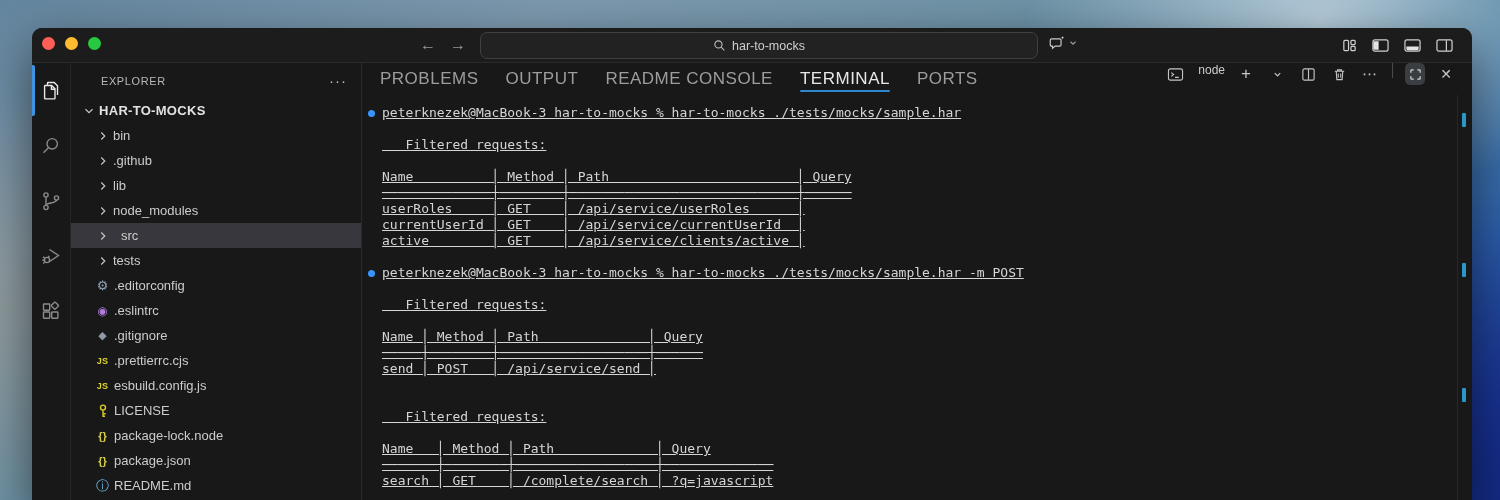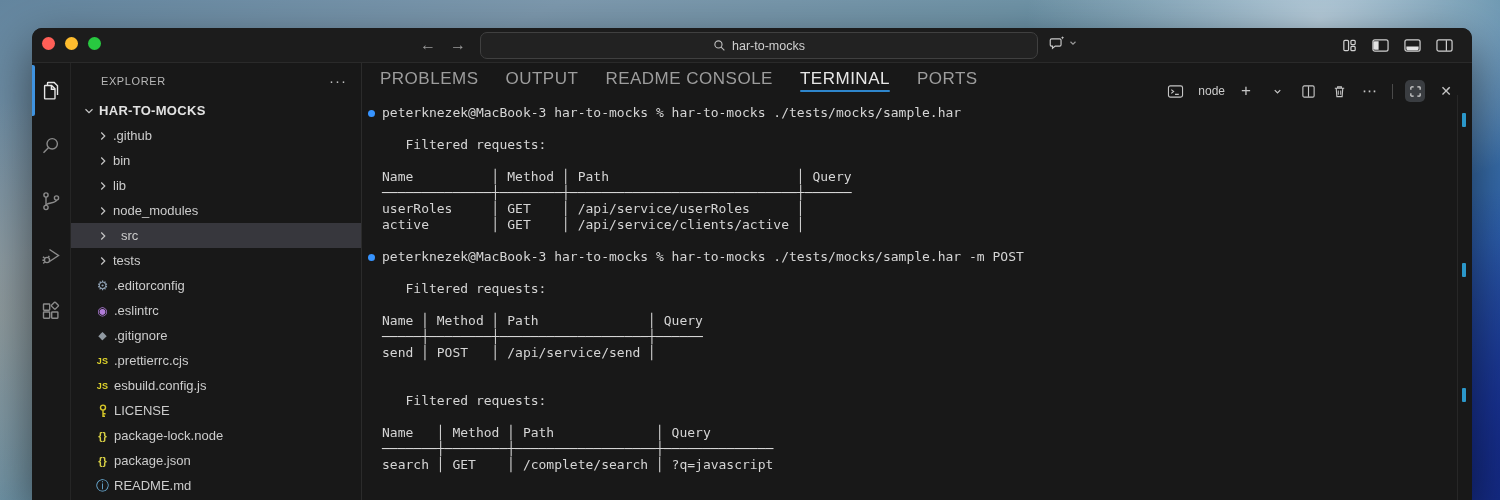--- a/index.html
+++ b/index.html
@@ -48,30 +48,30 @@
   .tree-row .tlabel{margin-left:2px;white-space:nowrap;}
   .ficon.js{font-size:9px;font-weight:bold;letter-spacing:.2px;}
   .ficon.json{font-size:11px;font-weight:bold;}
   
   .panel{flex:1;position:relative;background:#181818;min-width:0;}
   .tabbar{height:32px;display:flex;align-items:center;padding-left:18px;gap:27px;position:relative;}
   .tab{font-size:17px;letter-spacing:.5px;color:#9d9d9d;height:100%;display:flex;align-items:center;
     position:relative;cursor:pointer;white-space:nowrap;}
   .tab.active{color:#e7e7e7;}
   .tab.active::after{content:"";position:absolute;left:0;right:0;bottom:3px;height:2px;background:#2e86cc;border-radius:1px;}
-  .ptools{position:absolute;right:16px;top:12px;height:32px;display:flex;align-items:center;gap:11px;color:#c5c5c5;}
+  .ptools{position:absolute;right:16px;top:0;height:32px;display:flex;gap:11px;color:#c5c5c5;}
   .ptools .ico{display:flex;align-items:center;justify-content:center;width:20px;height:22px;cursor:pointer;}
   .ptools .lbl{font-size:12px;color:#cccccc;margin-left:2px;}
   .ptools .sep{width:1px;height:15px;background:#4a4a4a;margin:0 1px;}
   .ptools .boxed{background:#3a3d41;border-radius:5px;}
   
   .terminal{position:absolute;left:0;right:14px;top:32px;bottom:0;overflow:hidden;
     font-family:"DejaVu Sans Mono",monospace;font-size:13px;line-height:16px;color:#d5d5d5;
     padding:10px 0 0 20px;}
-  .tline{height:16px;white-space:pre;position:relative;}
+  .tline{height:16px;white-space:pre;position:relative;text-decoration:underline;}
   .tline .bullet{position:absolute;left:-14px;top:5px;width:7px;height:7px;border-radius:50%;background:#3794ff;}
   .ruler{position:absolute;right:0;top:32px;bottom:0;width:14px;border-left:1px solid rgba(200,200,200,.09);}
   .rmark{position:absolute;left:4px;width:4px;height:14px;background:#2b97c9;border-radius:1px;}
 </style>
 </head>
 <body>
 
 <div class="window">
 
   <div class="titlebar">
@@ -176,29 +176,29 @@
               </svg>
             </span>
             <span class="tlabel">HAR-TO-MOCKS</span>
           </div>
           <div class="tree-row">
             <span class="twisty">
               <svg width="14" height="14" viewBox="0 0 16 16">
                 <polyline points="6,4 10,8 6,12" fill="none" stroke="#c5c5c5" stroke-width="1.4"></polyline>
               </svg>
             </span>
+            <span class="tlabel">bin</span>
+          </div>
+          <div class="tree-row">
+            <span class="twisty">
+              <svg width="14" height="14" viewBox="0 0 16 16">
+                <polyline points="6,4 10,8 6,12" fill="none" stroke="#c5c5c5" stroke-width="1.4"></polyline>
+              </svg>
+            </span>
             <span class="tlabel">.github</span>
-          </div>
-          <div class="tree-row">
-            <span class="twisty">
-              <svg width="14" height="14" viewBox="0 0 16 16">
-                <polyline points="6,4 10,8 6,12" fill="none" stroke="#c5c5c5" stroke-width="1.4"></polyline>
-              </svg>
-            </span>
-            <span class="tlabel">bin</span>
           </div>
           <div class="tree-row">
             <span class="twisty">
               <svg width="14" height="14" viewBox="0 0 16 16">
                 <polyline points="6,4 10,8 6,12" fill="none" stroke="#c5c5c5" stroke-width="1.4"></polyline>
               </svg>
             </span>
             <span class="tlabel">lib</span>
           </div>
           <div class="tree-row">
@@ -315,20 +315,21 @@
       </div>
 
       <div class="terminal">
           <div class="tline"><span class="bullet"></span><span>peterknezek@MacBook-3 har-to-mocks % har-to-mocks ./tests/mocks/sample.har</span></div>
           <div class="tline"><span></span></div>
           <div class="tline"><span>   Filtered requests:</span></div>
           <div class="tline"><span></span></div>
           <div class="tline"><span>Name          │ Method │ Path                        │ Query</span></div>
           <div class="tline"><span>──────────────┼────────┼─────────────────────────────┼──────</span></div>
           <div class="tline"><span>userRoles     │ GET    │ /api/service/userRoles      │</span></div>
+          <div class="tline"><span>currentUserId │ GET    │ /api/service/currentUserId  │</span></div>
           <div class="tline"><span>active        │ GET    │ /api/service/clients/active │</span></div>
           <div class="tline"><span></span></div>
           <div class="tline"><span class="bullet"></span><span>peterknezek@MacBook-3 har-to-mocks % har-to-mocks ./tests/mocks/sample.har -m POST</span></div>
           <div class="tline"><span></span></div>
           <div class="tline"><span>   Filtered requests:</span></div>
           <div class="tline"><span></span></div>
           <div class="tline"><span>Name │ Method │ Path              │ Query</span></div>
           <div class="tline"><span>─────┼────────┼───────────────────┼──────</span></div>
           <div class="tline"><span>send │ POST   │ /api/service/send │</span></div>
           <div class="tline"><span></span></div>

